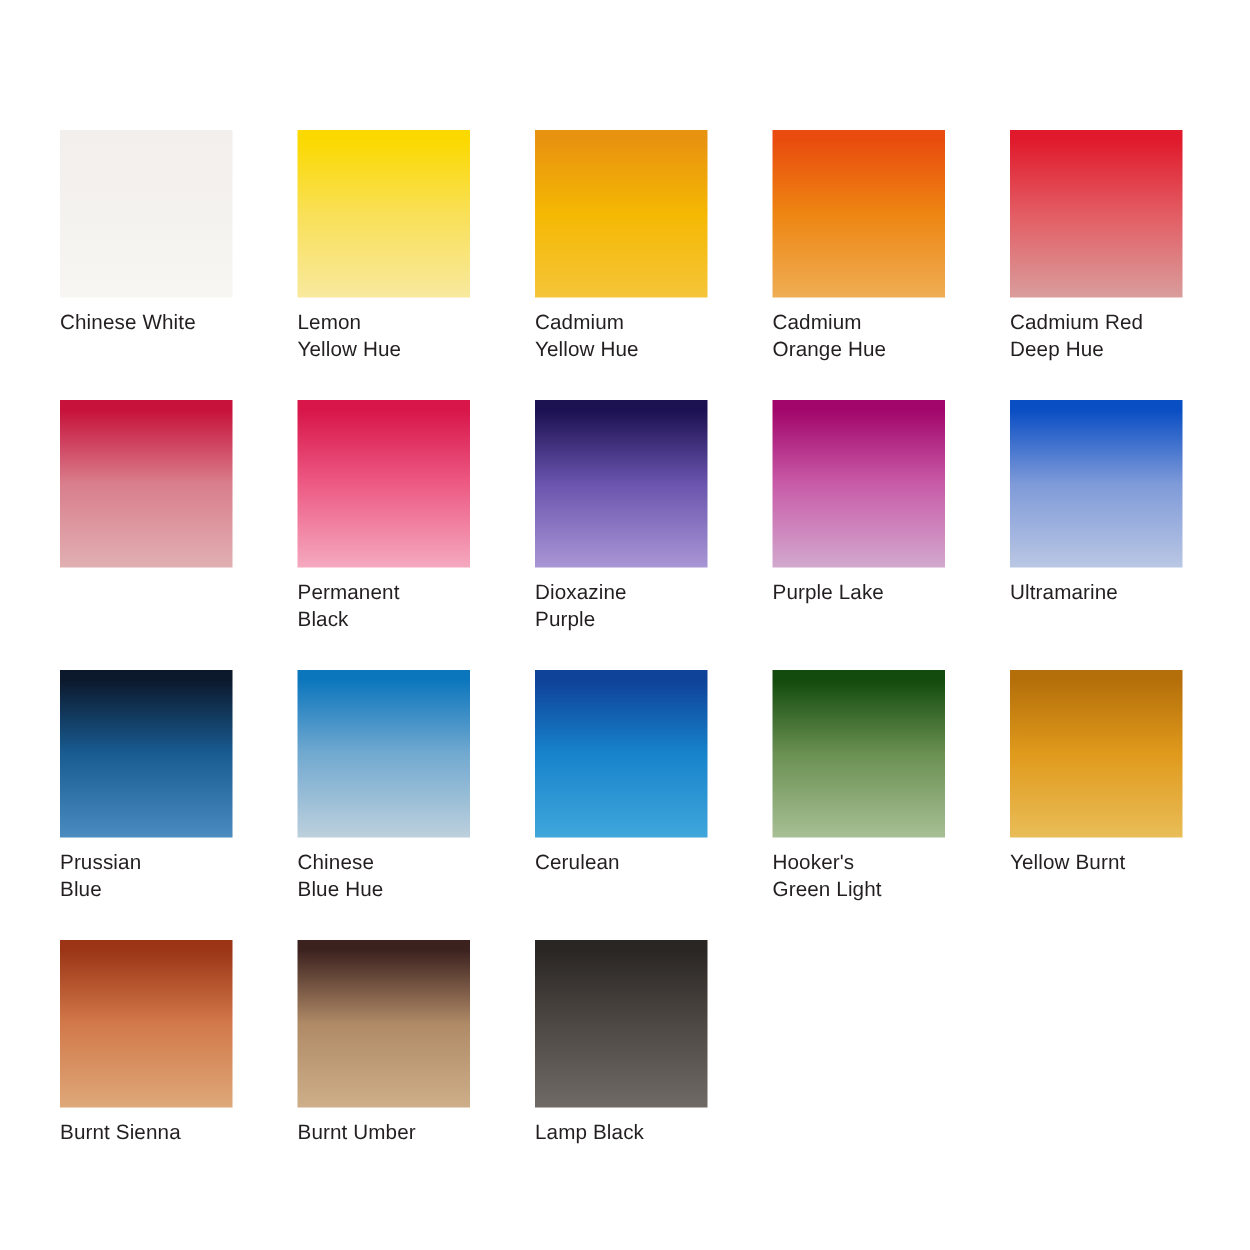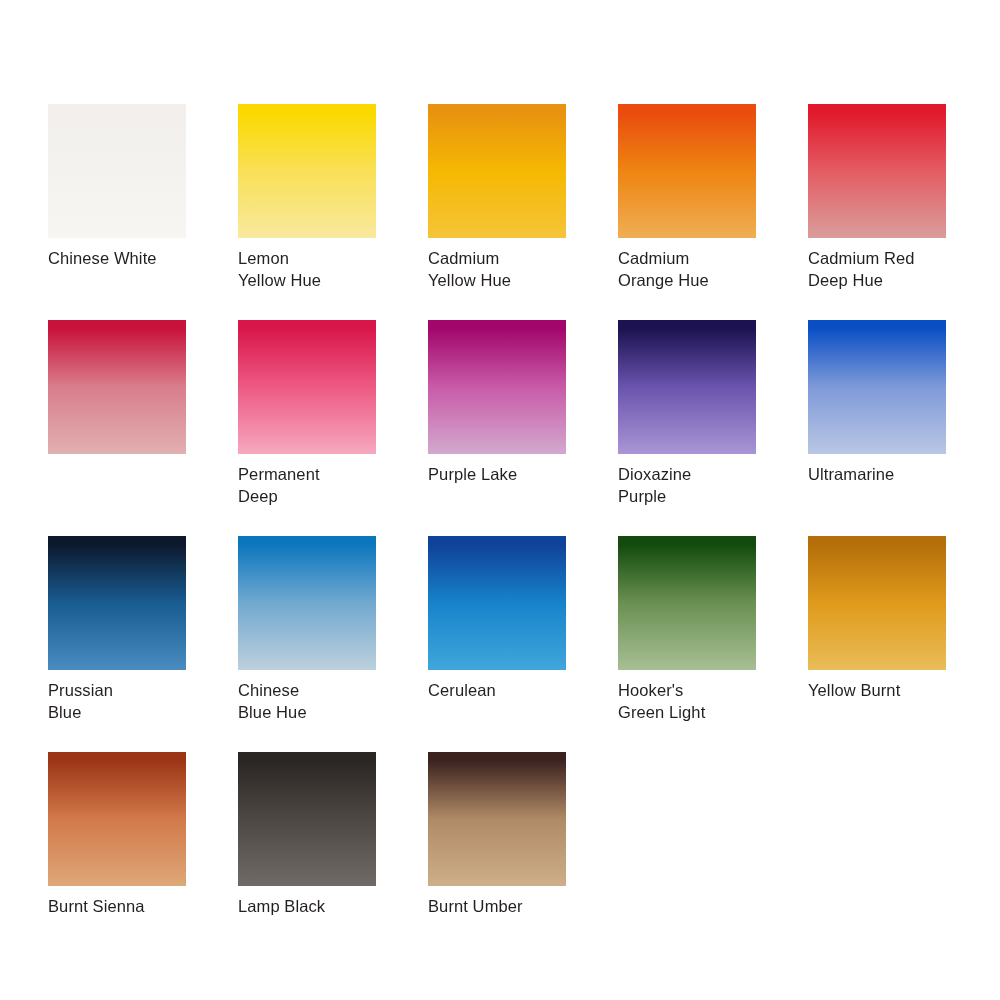--- a/index.html
+++ b/index.html
@@ -78,30 +78,30 @@
         <div class="swatch" style="background: linear-gradient(rgb(224, 26, 44) 0%, rgb(224, 26, 44) 6%, rgb(227, 92, 99) 50%, rgb(217, 157, 156) 100%);"></div>
         <div class="swatch-label">Cadmium Red
 Deep Hue</div>
       </div>
       <div class="swatch-cell">
         <div class="swatch" style="background: linear-gradient(rgb(199, 18, 59) 0%, rgb(199, 18, 59) 6%, rgb(217, 126, 140) 50%, rgb(225, 176, 178) 100%);"></div>
       </div>
       <div class="swatch-cell">
         <div class="swatch" style="background: linear-gradient(rgb(216, 22, 74) 0%, rgb(216, 22, 74) 6%, rgb(237, 90, 132) 50%, rgb(245, 169, 191) 100%);"></div>
         <div class="swatch-label">Permanent
-Deep</div>
-      </div>
-      <div class="swatch-cell">
-        <div class="swatch" style="background: linear-gradient(rgb(162, 6, 106) 0%, rgb(162, 6, 106) 6%, rgb(200, 91, 168) 50%, rgb(210, 169, 206) 100%);"></div>
-        <div class="swatch-label">Purple Lake</div>
+Black</div>
       </div>
       <div class="swatch-cell">
         <div class="swatch" style="background: linear-gradient(rgb(28, 17, 81) 0%, rgb(28, 17, 81) 6%, rgb(106, 84, 174) 50%, rgb(169, 150, 213) 100%);"></div>
         <div class="swatch-label">Dioxazine
 Purple</div>
+      </div>
+      <div class="swatch-cell">
+        <div class="swatch" style="background: linear-gradient(rgb(162, 6, 106) 0%, rgb(162, 6, 106) 6%, rgb(200, 91, 168) 50%, rgb(210, 169, 206) 100%);"></div>
+        <div class="swatch-label">Purple Lake</div>
       </div>
       <div class="swatch-cell">
         <div class="swatch" style="background: linear-gradient(rgb(10, 78, 196) 0%, rgb(10, 78, 196) 6%, rgb(126, 154, 216) 50%, rgb(186, 199, 228) 100%);"></div>
         <div class="swatch-label">Ultramarine</div>
       </div>
       <div class="swatch-cell">
         <div class="swatch" style="background: linear-gradient(rgb(12, 25, 45) 0%, rgb(12, 25, 45) 6%, rgb(24, 92, 146) 50%, rgb(74, 140, 192) 100%);"></div>
         <div class="swatch-label">Prussian
 Blue</div>
       </div>
@@ -121,21 +121,21 @@
       </div>
       <div class="swatch-cell">
         <div class="swatch" style="background: linear-gradient(rgb(180, 111, 10) 0%, rgb(180, 111, 10) 6%, rgb(224, 154, 28) 50%, rgb(233, 189, 88) 100%);"></div>
         <div class="swatch-label">Yellow Burnt</div>
       </div>
       <div class="swatch-cell">
         <div class="swatch" style="background: linear-gradient(rgb(155, 53, 22) 0%, rgb(155, 53, 22) 6%, rgb(210, 121, 74) 50%, rgb(222, 168, 121) 100%);"></div>
         <div class="swatch-label">Burnt Sienna</div>
       </div>
       <div class="swatch-cell">
+        <div class="swatch" style="background: linear-gradient(rgb(60, 34, 31) 0%, rgb(60, 34, 31) 6%, rgb(176, 138, 103) 50%, rgb(205, 175, 137) 100%);"></div>
+        <div class="swatch-label">Burnt Umber</div>
+      </div>
+      <div class="swatch-cell">
         <div class="swatch" style="background: linear-gradient(rgb(42, 38, 35) 0%, rgb(42, 38, 35) 6%, rgb(78, 72, 68) 50%, rgb(112, 106, 103) 100%);"></div>
         <div class="swatch-label">Lamp Black</div>
-      </div>
-      <div class="swatch-cell">
-        <div class="swatch" style="background: linear-gradient(rgb(60, 34, 31) 0%, rgb(60, 34, 31) 6%, rgb(176, 138, 103) 50%, rgb(205, 175, 137) 100%);"></div>
-        <div class="swatch-label">Burnt Umber</div>
       </div>
     </div>
 </div>
 
 </body></html>

